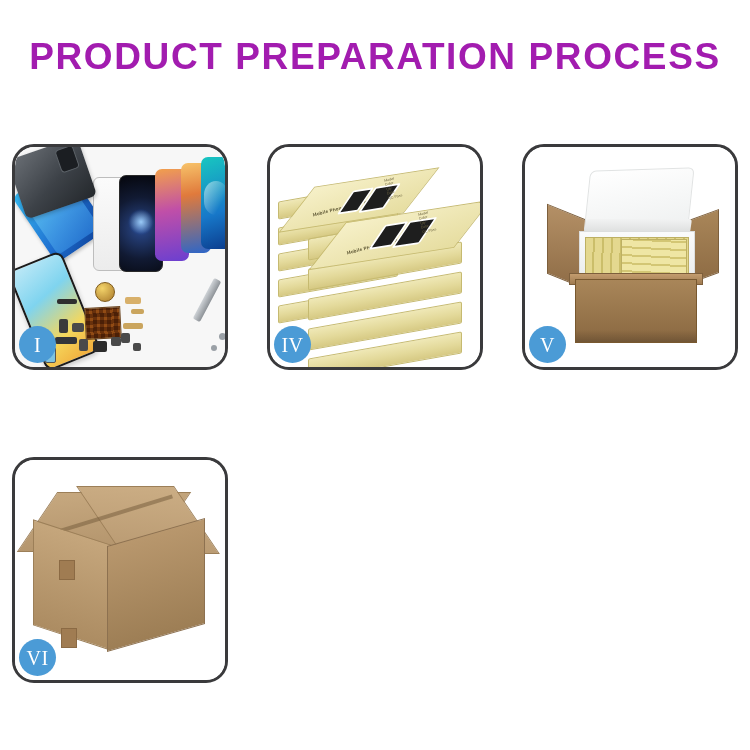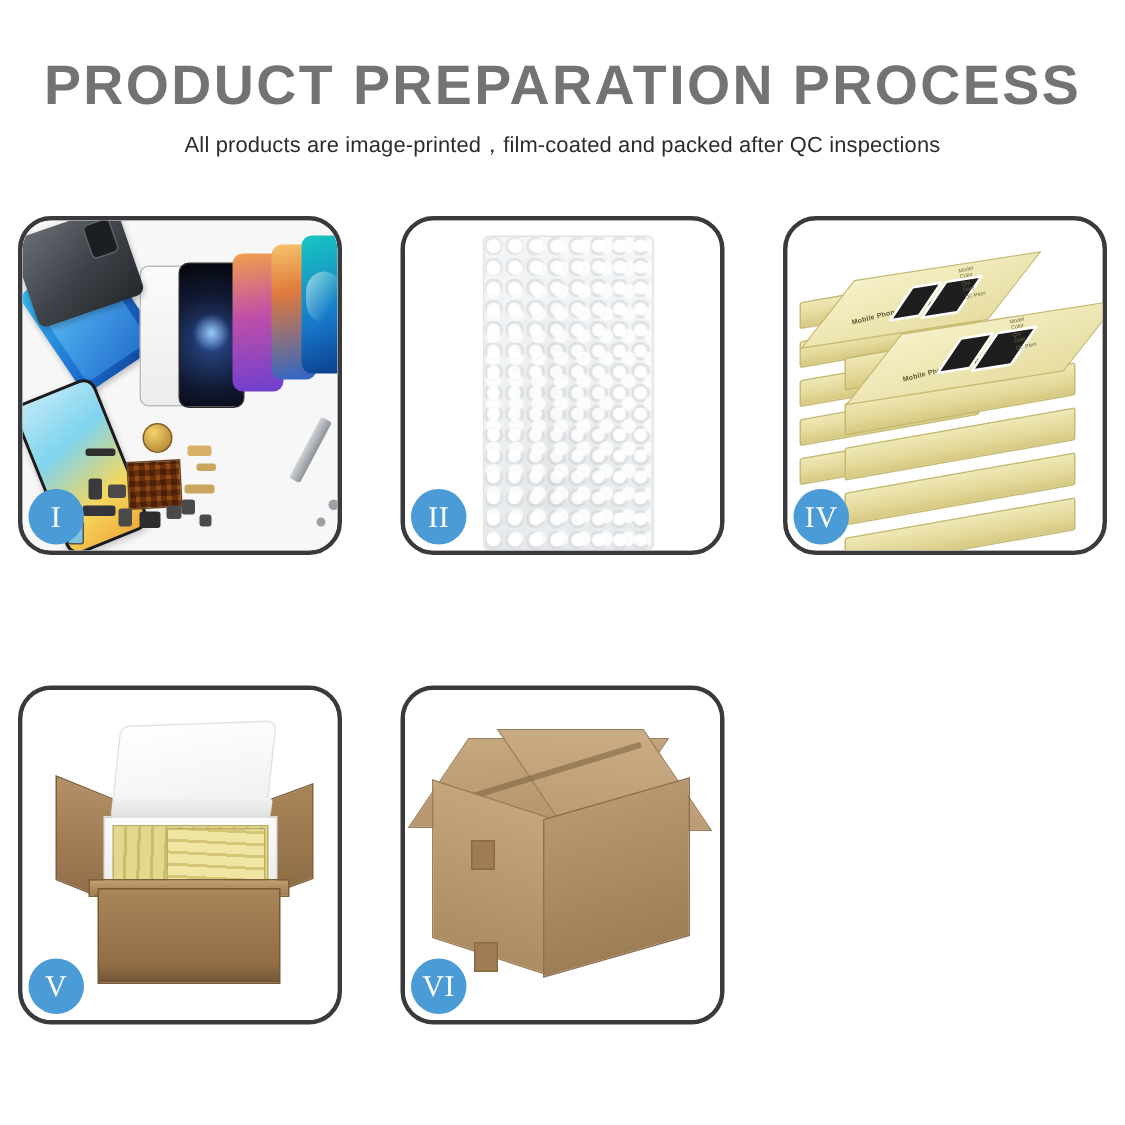--- a/index.html
+++ b/index.html
@@ -6,21 +6,21 @@
   body{
     width:750px;height:750px;background:#ffffff;
     font-family:"Liberation Sans", sans-serif;
     overflow:hidden;position:relative;
   }
   .page{width:750px;height:750px;position:relative;background:#fff;}
 
   
   .header{padding-top:38px;text-align:center;}
   .title{
-    font-size:37px;font-weight:700;color:#737373;
+    font-size:37px;font-weight:700;color:#a21caf;
     letter-spacing:1.6px;line-height:1;margin:0;
     font-family:"Liberation Sans", sans-serif;
   }
   .subtitle{
     margin:12px 0 0 0;font-size:14.6px;color:#2b2b2b;font-weight:400;
     letter-spacing:.1px;
   }
 
   
   .grid{
@@ -307,21 +307,20 @@
   .bt1{left:44px;top:100px;}
   .bt2{left:46px;top:168px;}
 </style>
 </head>
 <body>
 
 <div class="page">
 
   <div class="header">
     <h1 class="title">PRODUCT PREPARATION PROCESS</h1>
-    <p class="subtitle">All products are image-printed，film-coated and packed after QC inspections</p>
   </div>
 
   <div class="grid">
 
     <div class="panel">
       <div class="panel-inner p1">
         <div class="ph ph-blue"></div>
         <div class="ph ph-glass"></div>
         <div class="ph ph-dark"></div>
         <div class="ph ph-purple"></div>
@@ -344,33 +343,20 @@
         <div class="bit b10"></div>
         <div class="bit b11"></div>
         <div class="bit b12"></div>
         <div class="bit b13"></div>
         <div class="bit b14"></div>
         <div class="bit b15"></div>
       </div>
       <div class="badge">I</div>
     </div>
 
-    <div class="panel">
-      <div class="panel-inner p2">
-        <div class="wrapped-part"></div>
-        <div class="wp-strip"></div>
-        <div class="wp-tape wt1"></div>
-        <div class="wp-tape wt2"></div>
-        <div class="wp-tape wt3"></div>
-        <div class="wp-tape wt4"></div>
-        <div class="bubblebag"></div>
-        <div class="bubbles-overlay"></div>
-      </div>
-      <div class="badge">II</div>
-    </div>
 
 
     <div class="panel">
       <div class="panel-inner p4">
         <div class="stack">
           <div class="sbox sb-b5"></div>
           <div class="sbox sb-b4"></div>
           <div class="sbox sb-b3"></div>
           <div class="sbox sb-b2"></div>
           <div class="sbox sb-b1"></div>

